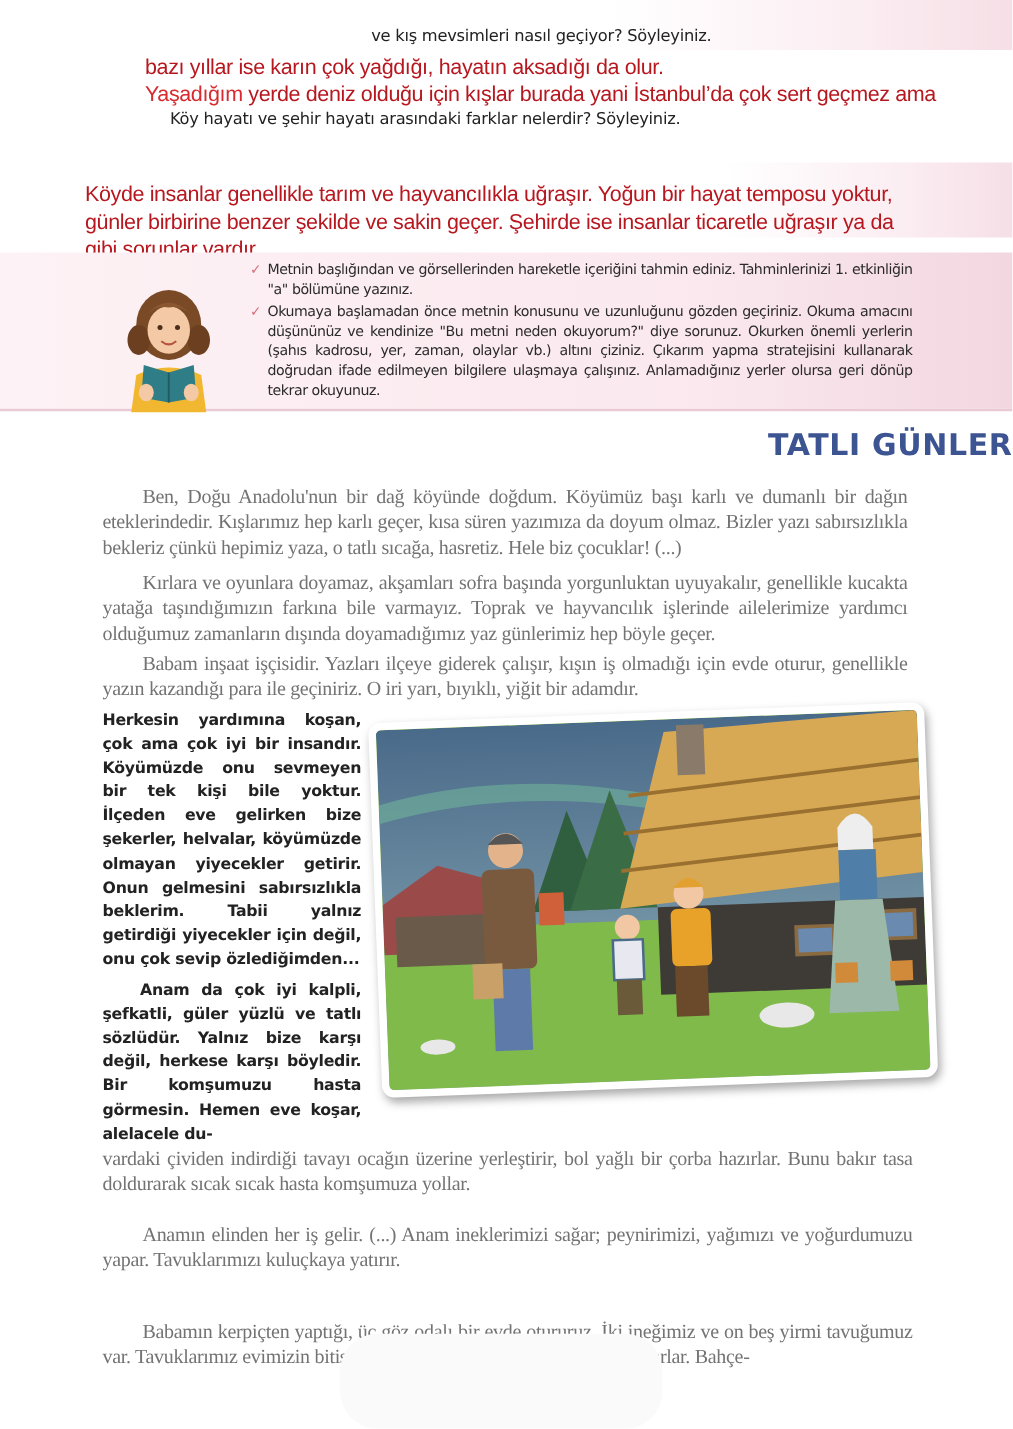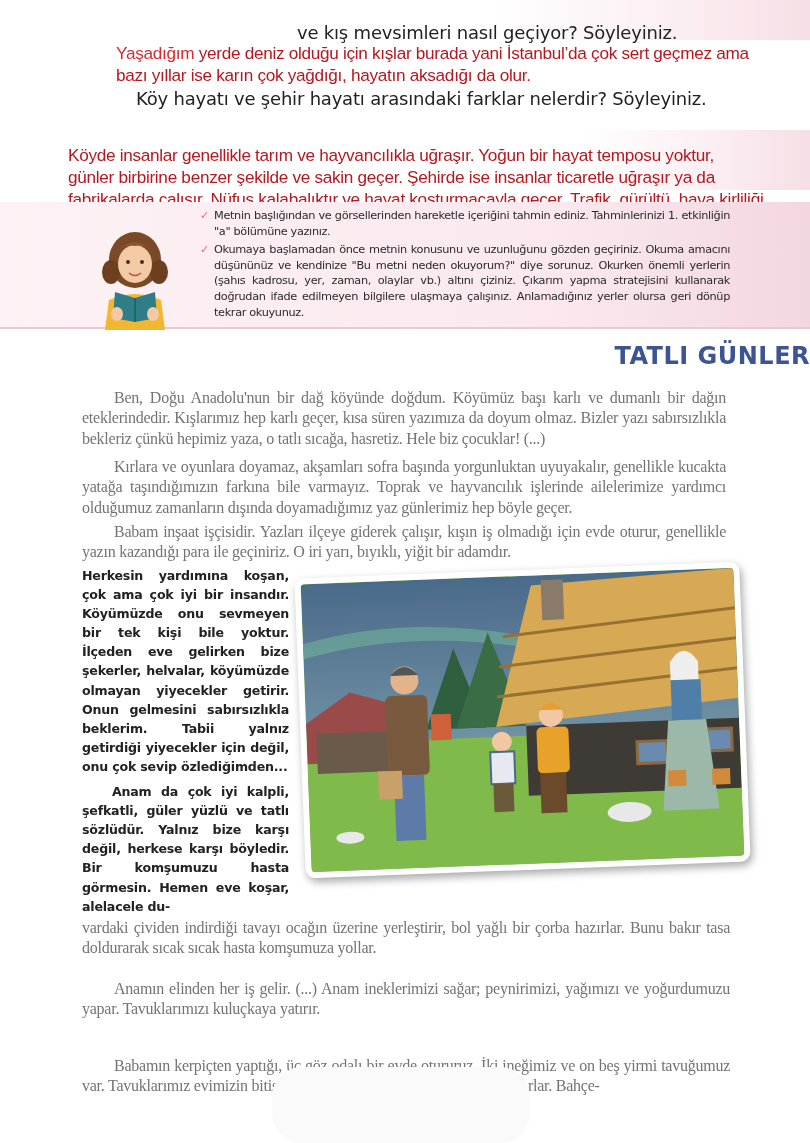--- a/index.html
+++ b/index.html
@@ -2,21 +2,21 @@
 <html><head>
   <meta charset="utf-8">
   <style>
     * { box-sizing: border-box; margin: 0; padding: 0; }
     html, body { width: 810px; height: 1143px; background: #ffffff; overflow: hidden; }
     body { position: relative; font-family: "Liberation Sans", sans-serif; color: #222; }
 
     
     .bg-strip { position: absolute; background: linear-gradient(90deg, rgba(255,255,255,0) 0%, #fbeef2 60%, #f6dfe6 100%); }
 
-    .q-line { position: absolute; font-family: "DejaVu Sans", sans-serif; font-size: 18px; color: #222; white-space: nowrap; letter-spacing: -0.2px; }
+    .q-line { position: absolute; font-family: "DejaVu Sans", sans-serif; font-size: 13px; color: #222; white-space: nowrap; letter-spacing: -0.2px; }
     .answer { position: absolute; font-family: "Liberation Sans", sans-serif; color: #b7171f; font-size: 17.2px; line-height: 22px; letter-spacing: -0.3px; }
     .answer .hl { color: #d82a2f; font-weight: normal; }
 
     
     .tips-box {
       position: absolute; left: 0; top: 202px; width: 810px; height: 127px;
       background: linear-gradient(90deg, #fdf2f5 0%, #fae8ee 70%, #f3d7e0 100%);
       border-bottom: 2px solid #e9c9d3;
     }
     .tips-list { position: absolute; left: 200px; top: 6px; width: 530px; list-style: none; }
@@ -48,30 +48,29 @@
   </style>
 </head>
 <body>
 
 <div class="bg-strip" style="left:490px; top:0; width:320px; height:40px;"></div>
 <div class="bg-strip" style="left:580px; top:130px; width:230px; height:60px;"></div>
 
 <div class="q-line" style="left:297px; top:22px;">ve kış mevsimleri nasıl geçiyor? Söyleyiniz.</div>
 
 <div class="answer" style="left:116px; top:42px; width:690px;">
+  <div>bazı yıllar ise karın çok yağdığı, hayatın aksadığı da olur.</div>
   <div><span class="hl">Yaşadığım</span><span> yerde deniz olduğu için kışlar burada yani İstanbul’da çok sert geçmez ama</span></div>
-  <div>bazı yıllar ise karın çok yağdığı, hayatın aksadığı da olur.</div>
 </div>
 
 <div class="q-line" style="left:136px; top:88px;">Köy hayatı ve şehir hayatı arasındaki farklar nelerdir? Söyleyiniz.</div>
 
 <div class="answer" style="left:68px; top:104px; width:736px;margin-top:40px;">
   <div>Köyde insanlar genellikle tarım ve hayvancılıkla uğraşır. Yoğun bir hayat temposu yoktur,</div>
   <div>günler birbirine benzer şekilde ve sakin geçer. Şehirde ise insanlar ticaretle uğraşır ya da</div>
-  <div>fabrikalarda çalışır. Nüfus kalabalıktır ve hayat koşturmacayla geçer. Trafik, gürültü, hava kirliliği</div>
   <div>gibi sorunlar vardır.</div>
 </div>
 
 <div class="tips-box">
   <ul class="tips-list">
     <li>
       <span class="check">✓</span>
       <span>Metnin başlığından ve görsellerinden hareketle içeriğini tahmin ediniz. Tahminlerinizi 1. etkinliğin "a" bölümüne yazınız.</span>
     </li>
     <li>

